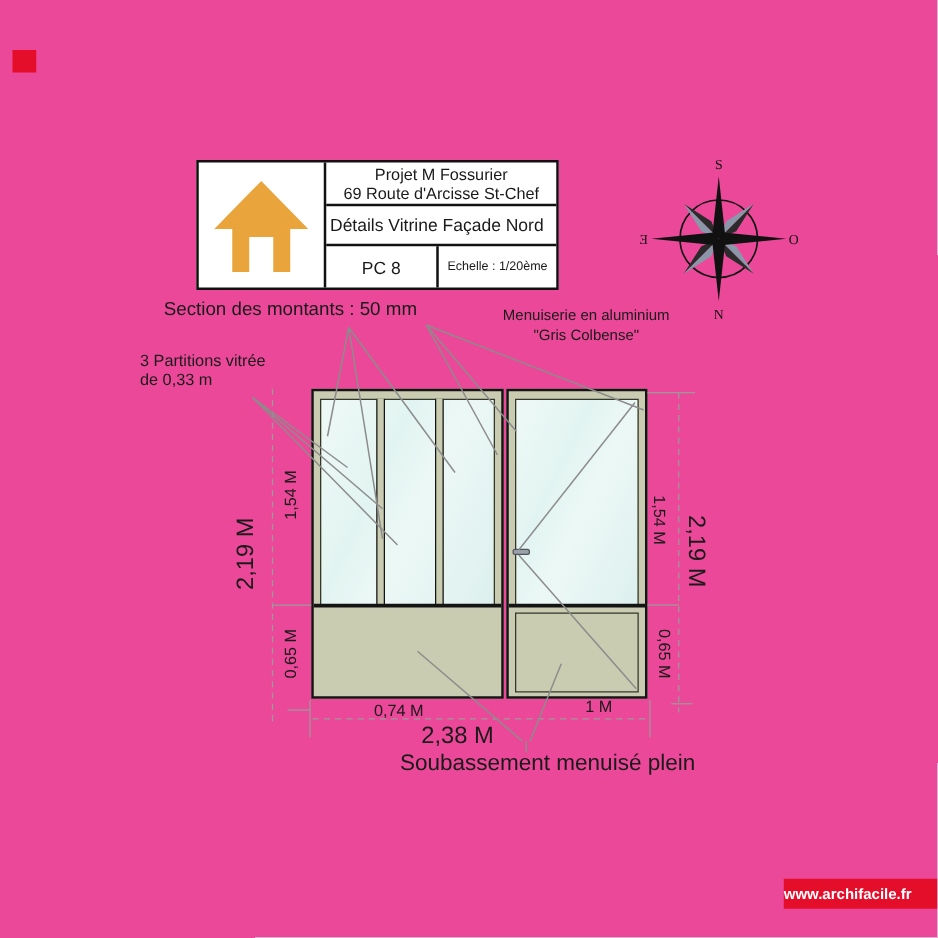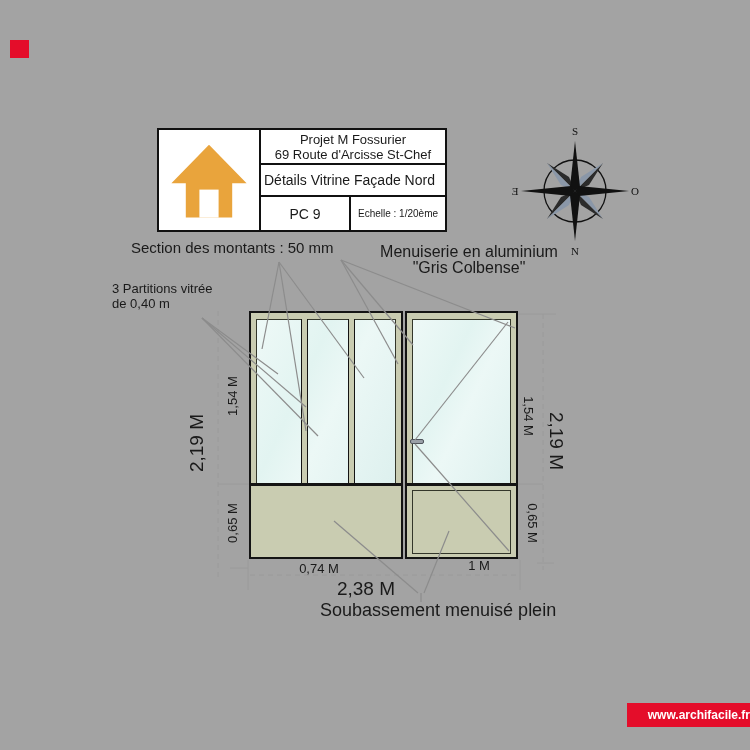--- a/index.html
+++ b/index.html
@@ -1,39 +1,39 @@
 <!DOCTYPE html>
 <html><head>
 <meta charset="utf-8">
 <style>
   html,body{margin:0;padding:0;background:#fff;}
-  #canvas{position:relative;width:750px;height:750px;background:#a3a3a3;overflow:hidden;
+  #canvas{position:relative;width:750px;height:750px;background:#ec4899;overflow:hidden;
           font-family:"Liberation Sans",sans-serif;color:#1a1a1a;}
   .abs{position:absolute;}
   
   #red-square{left:10px;top:40px;width:19px;height:18px;background:#e40d2a;}
   #site-bar{left:627px;top:703px;width:123px;height:24px;background:#e40d2a;color:#fff;
-            display:flex;align-items:center;justify-content:flex-end;font-size:12px;font-weight:600;}
+            display:flex;align-items:center;justify-content:flex-start;font-size:12px;font-weight:600;}
   
   #title-block{left:157px;top:128px;width:286px;height:100px;border:2px solid #111;background:#fff;
                display:flex;}
   #tb-house-cell{width:100px;border-right:2px solid #111;display:flex;align-items:center;justify-content:center;}
   #tb-right{flex:1;display:flex;flex-direction:column;}
   .tb-row1{height:33px;border-bottom:2px solid #111;display:flex;flex-direction:column;
            align-items:center;justify-content:center;font-size:13px;line-height:15px;text-align:center;}
   .tb-row2{height:30px;border-bottom:2px solid #111;display:flex;align-items:center;
            padding-left:3px;font-size:14px;}
   .tb-row3{flex:1;display:flex;}
   .tb-pc{width:88px;border-right:2px solid #111;display:flex;align-items:center;justify-content:center;font-size:14px;}
   .tb-scale{flex:1;display:flex;align-items:center;justify-content:center;font-size:10px;}
   
   .ann{white-space:nowrap;}
   #ann-montants{left:131px;top:239px;font-size:15px;}
   #ann-partitions{left:112px;top:281px;font-size:13px;line-height:15px;}
-  #ann-menuiserie{left:372px;top:244px;width:194px;text-align:center;font-size:16px;line-height:16px;white-space:nowrap;}
+  #ann-menuiserie{left:372px;top:244px;width:194px;text-align:center;font-size:12px;line-height:16px;white-space:nowrap;}
   #ann-soubassement{left:320px;top:600px;font-size:18px;}
   
   .dim{white-space:nowrap;}
   .dim-sm{font-size:13px;}
   .dim-lg{font-size:19px;}
   .rotccw{transform:translate(-50%,-50%) rotate(-90deg);}
   .rotcw{transform:translate(-50%,-50%) rotate(90deg);}
   .ctr{transform:translate(-50%,-50%);}
   
   .unit{position:absolute;border:2px solid #141414;background:#c9ccb1;box-sizing:border-box;}
@@ -68,21 +68,21 @@
     <div id="tb-right">
       <div class="tb-row1">
         <span>Projet M Fossurier</span>
         <span>69 Route d'Arcisse St-Chef</span>
       </div>
       <div class="tb-row2">
         <span>Détails Vitrine Façade Nord</span>
       </div>
       <div class="tb-row3">
         <div class="tb-pc">
-          <span>PC 9</span>
+          <span>PC 8</span>
         </div>
         <div class="tb-scale">
           <span>Echelle : 1/20ème</span>
         </div>
       </div>
     </div>
   </div>
 
   <svg class="abs" style="left:511px;top:121px;" width="128" height="136" viewBox="0 0 128 136">
     <circle cx="64" cy="70" r="31" fill="none" stroke="#111" stroke-width="1.3"></circle>
@@ -154,21 +154,21 @@
       <path d="M421,593 L421,602"></path>
 
       <path d="M508,322 L415,440"></path>
       <path d="M415,444 L509,551"></path>
     </g>
   </svg>
 
   <div class="abs ann" id="ann-montants">Section des montants : 50 mm</div>
   <div class="abs ann" id="ann-partitions">
     <div>3 Partitions vitrée</div>
-    <div>de 0,40 m</div>
+    <div>de 0,33 m</div>
   </div>
   <div class="abs" id="ann-menuiserie">
     <div>Menuiserie en aluminium</div>
     <div>"Gris Colbense"</div>
   </div>
   <div class="abs ann" id="ann-soubassement">Soubassement menuisé plein</div>
 
   <div class="abs dim dim-lg rotccw" style="left:197px;top:443px;">2,19 M</div>
   <div class="abs dim dim-sm rotccw" style="left:232px;top:396px;">1,54 M</div>
   <div class="abs dim dim-sm rotccw" style="left:232px;top:523px;">0,65 M</div>

